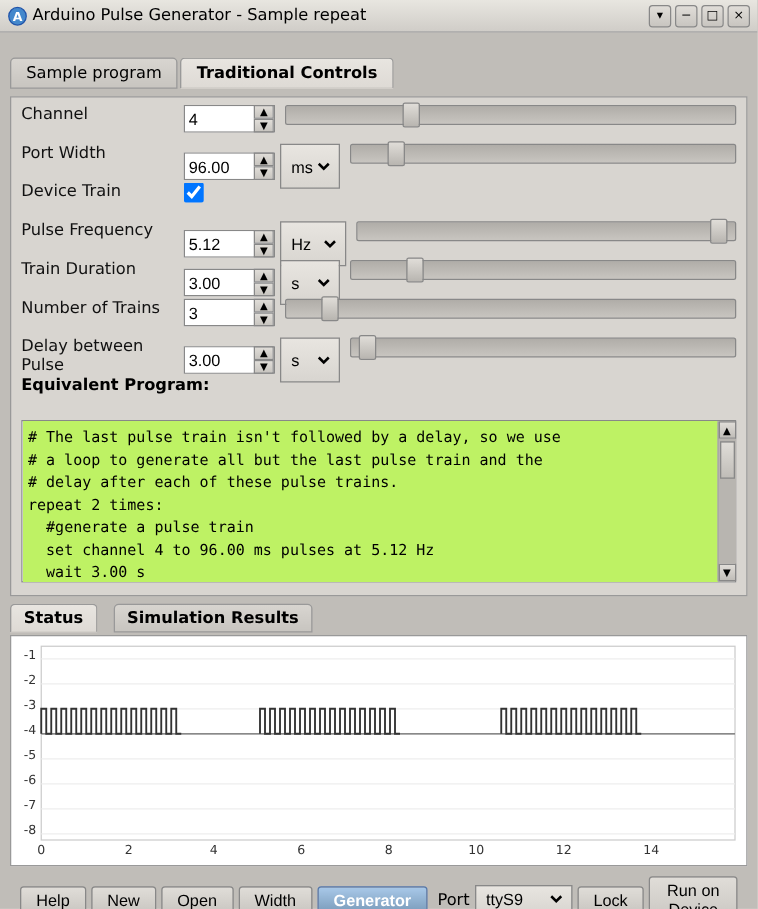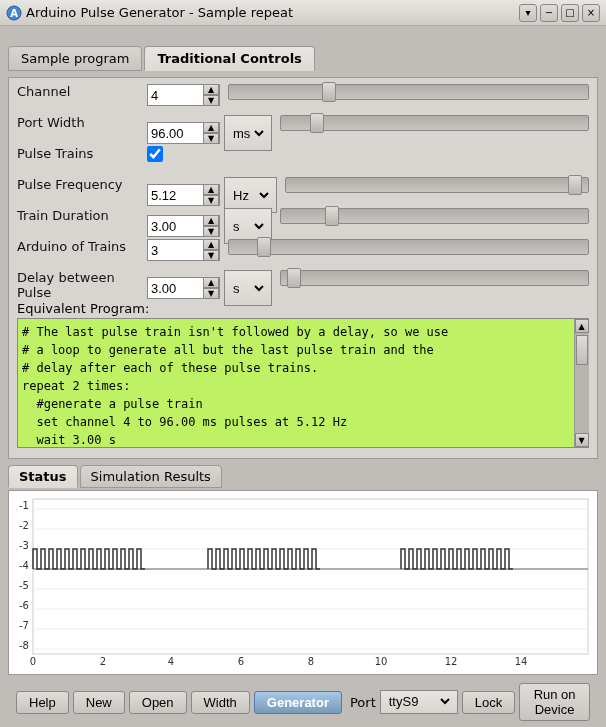--- a/index.html
+++ b/index.html
@@ -167,21 +167,22 @@
       width: 16px;
       height: 16px;
       cursor: pointer;
     }
     .text-area-section {
       margin-top: 4px;
       margin-bottom: 4px;
     }
     .text-area-label {
       font-size: 13px;
-      margin-bottom: 2px;
+      margin-bottom: 20px;
+      font-weight: bold;
     }
     .text-area-wrapper {
       display: flex;
       border: 1px solid #888;
       background: white;
       height: 130px;
     }
     .text-area-wrapper textarea {
       flex: 1;
       border: none;
@@ -222,31 +223,32 @@
       width: 12px;
       height: 30px;
       background: linear-gradient(to bottom, #e0ddd8, #c0bdb8);
       border: 1px solid #888;
       position: absolute;
       top: 2px;
       left: 1px;
     }
     .bottom-tabs {
       display: flex;
-      gap: 2px;
+      gap: 13px;
       margin-top: 6px;
       margin-bottom: 2px;
     }
     .bottom-tab {
       padding: 3px 10px;
       border: 1px solid #999;
       background: linear-gradient(to bottom, #d8d5d0, #c8c5c0);
       border-radius: 4px 4px 0 0;
       cursor: pointer;
       font-size: 13px;
+      font-weight: bold;
     }
     .bottom-tab.active {
       background: linear-gradient(to bottom, #e8e5e0, #dedad5);
       border-bottom: 1px solid #dedad5;
       font-weight: bold;
     }
     .chart-panel {
       background: white;
       border: 1px solid #999;
       padding: 4px;
@@ -355,21 +357,21 @@
             <option>s</option>
           </select>
         </div>
       </div>
       <div class="slider-container">
         <input type="range" class="slider" value="10" min="0" max="100" style="">
       </div>
     </div>
 
     <div class="form-row">
-      <div class="form-label">Pulse Trains</div>
+      <div class="form-label">Device Train</div>
       <input type="checkbox" class="checkbox" checked="" style="">
     </div>
 
     <div class="form-row">
       <div class="form-label">Pulse Frequency</div>
       <div class="form-control">
         <div class="spinner">
           <input type="text" value="5.12" style="">
           <div class="spinner-buttons">
             <div class="spin-btn">▲</div>
@@ -404,21 +406,21 @@
             <option>ms</option>
           </select>
         </div>
       </div>
       <div class="slider-container">
         <input type="range" class="slider" value="15" min="0" max="100" style="">
       </div>
     </div>
 
     <div class="form-row">
-      <div class="form-label">Arduino of Trains</div>
+      <div class="form-label">Number of Trains</div>
       <div class="form-control">
         <div class="spinner">
           <input type="text" value="3" style="">
           <div class="spinner-buttons">
             <div class="spin-btn">▲</div>
             <div class="spin-btn">▼</div>
           </div>
         </div>
       </div>
       <div class="slider-container">

